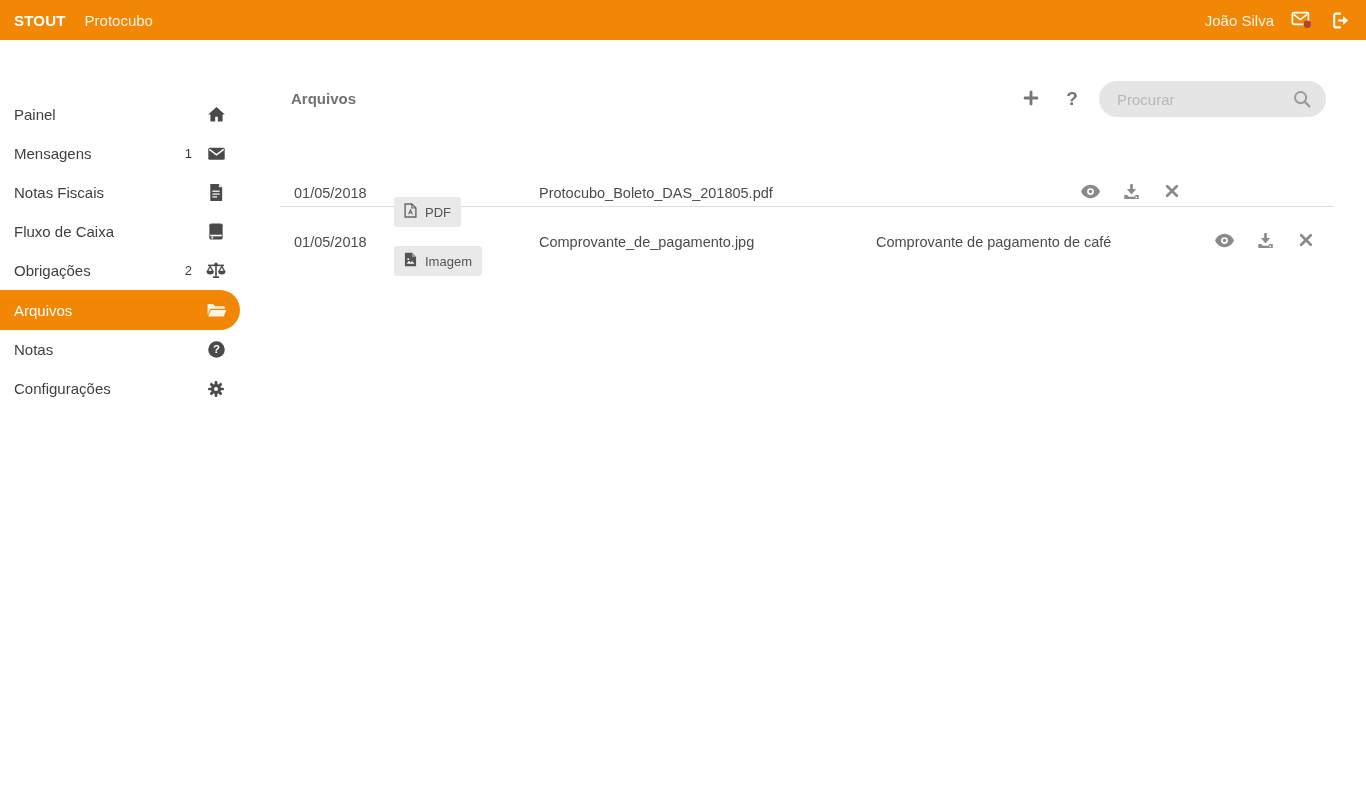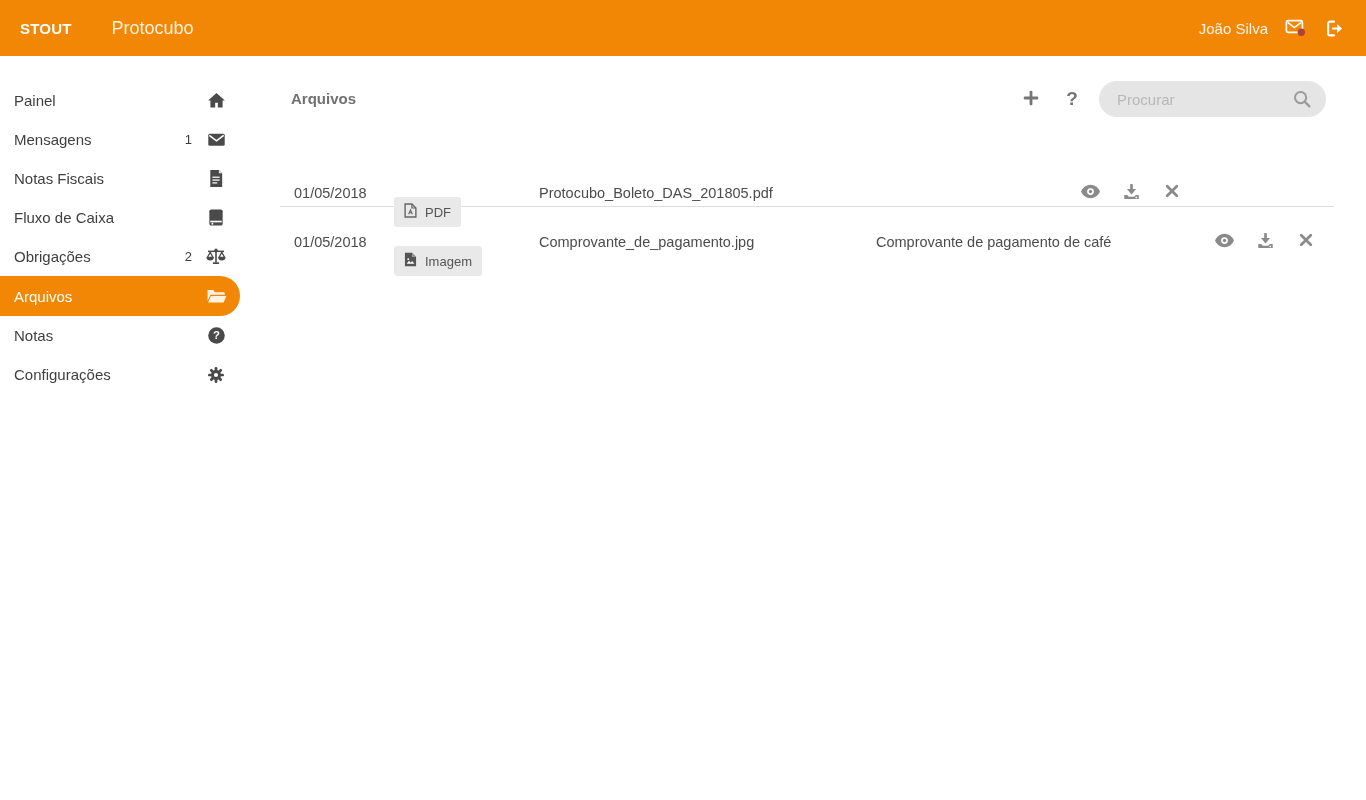--- a/index.html
+++ b/index.html
@@ -1,31 +1,31 @@
 <!DOCTYPE html>
 <html style="--accent: #f28705; --icon-gray: #4a4a4a; --action-gray: #8a8a8a;"><head>
 <meta charset="utf-8">
 <style>
   * { margin:0; padding:0; box-sizing:border-box; }
   html,body { width:1366px; height:800px; background:#fff; overflow:hidden;
               font-family:"Liberation Sans", sans-serif; }
   :root { --accent:#f28705; --ink:#3f3f3f; --icon-gray:#4a4a4a; --action-gray:#8a8a8a; }
 
   
-  .topbar { height:56px; background:var(--accent); display:flex; align-items:center;
-            padding:0 20px; }
+  .topbar { height:40px; background:var(--accent); display:flex; align-items:center;
+            padding:0 14px; }
   .brand  { color:#fff; font-weight:bold; font-size:15px; letter-spacing:.2px; cursor:pointer; }
-  .app    { color:rgba(255,247,238,.95); font-size:18px; margin-left:40px; cursor:pointer; }
+  .app    { color:rgba(255,247,238,.95); font-size:15px; margin-left:19px; cursor:pointer; }
   .topbar-right { margin-left:auto; display:flex; align-items:center; gap:17px; }
   .user   { color:rgba(255,247,238,.97); font-size:15px; cursor:pointer; }
   .tb-icon { width:22px; height:22px; display:inline-flex; align-items:center;
              justify-content:center; cursor:pointer; position:relative; }
 
   
-  .sidebar { position:absolute; left:0; top:40px; width:240px; padding-top:41px; }
+  .sidebar { position:absolute; left:0; top:40px; width:240px; padding-top:55px; }
   .side-item { height:39px; display:flex; align-items:center; padding:0 13px 0 14px;
                cursor:pointer; }
   .side-item .lbl { font-size:15px; color:var(--ink); }
   .side-item .cnt { margin-left:auto; font-size:13px; color:#3d3d3d; padding-right:13px; }
   .side-item .s-icon { margin-left:auto; width:22px; height:20px; display:flex;
                        align-items:center; justify-content:center; }
   .side-item .cnt + .s-icon { margin-left:0; }
   .side-item.active { background:var(--accent); border-radius:0 20px 20px 0; height:40px; }
   .side-item.active .lbl { color:#fff; }
 

